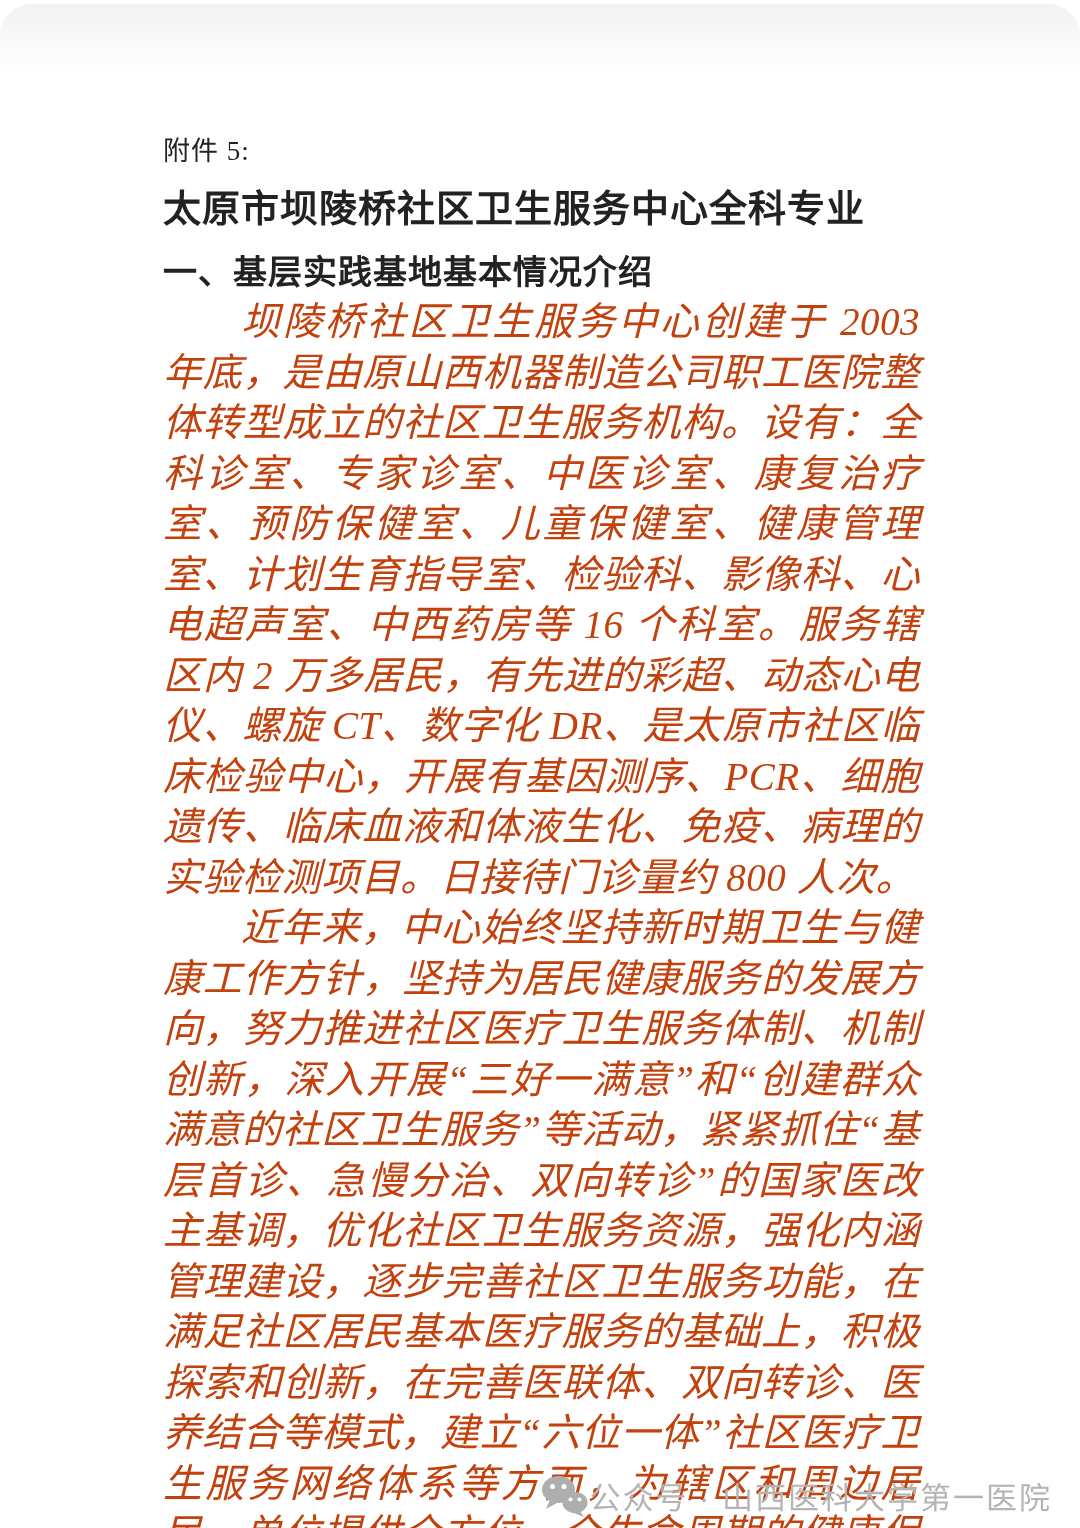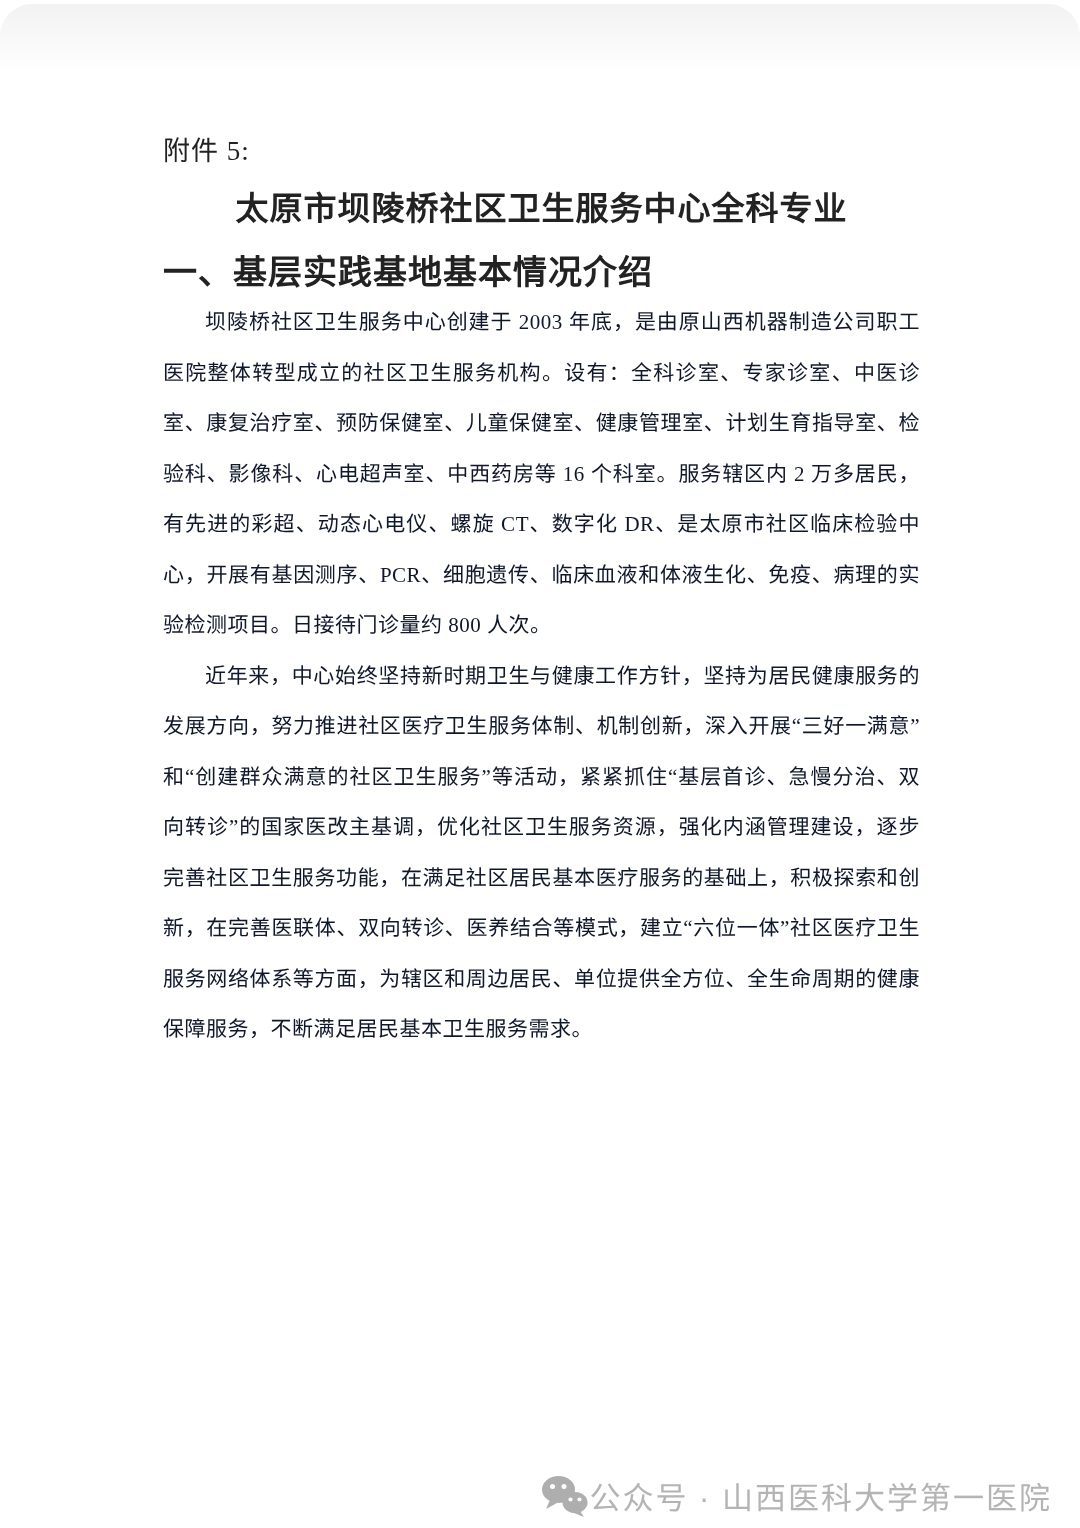--- a/index.html
+++ b/index.html
@@ -30,46 +30,46 @@
   .doc-content {
     padding: 122px 160px 0 163px;
   }
   .attachment-label {
     font-size: 27px;
     line-height: 50px;
     letter-spacing: 1px;
   }
   .doc-title {
     margin-top: 6px;
-    text-align: center;
     font-weight: bold;
-    font-size: 33px;
+    font-size: 38px;
     line-height: 55px;
     letter-spacing: 1px;
   }
   .doc-title .title-line {
     white-space: nowrap;
   }
   .section-heading {
     margin: 10px 0 0 0;
     font-family: "Liberation Sans", sans-serif;
     font-size: 34px;
     font-weight: bold;
     line-height: 50px;
     letter-spacing: 1px;
   }
   .body-para {
     margin: 0;
-    font-size: 21px;
+    font-size: 39px;
     line-height: 50.5px;
     letter-spacing: 0.5px;
     text-align: justify;
     text-justify: inter-ideograph;
     text-indent: 2em;
-    color: #0f172a;
+    color: #c2410c;
+    font-style: italic;
   }
   .watermark {
     position: absolute;
     right: 28px;
     bottom: 14px;
     display: flex;
     align-items: center;
     color: #b4b4b4;
     font-family: "Liberation Sans", sans-serif;
     font-size: 31px;

